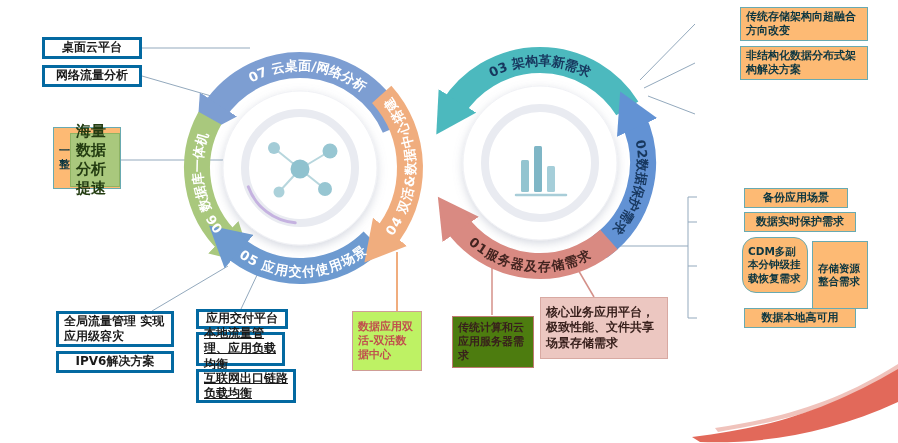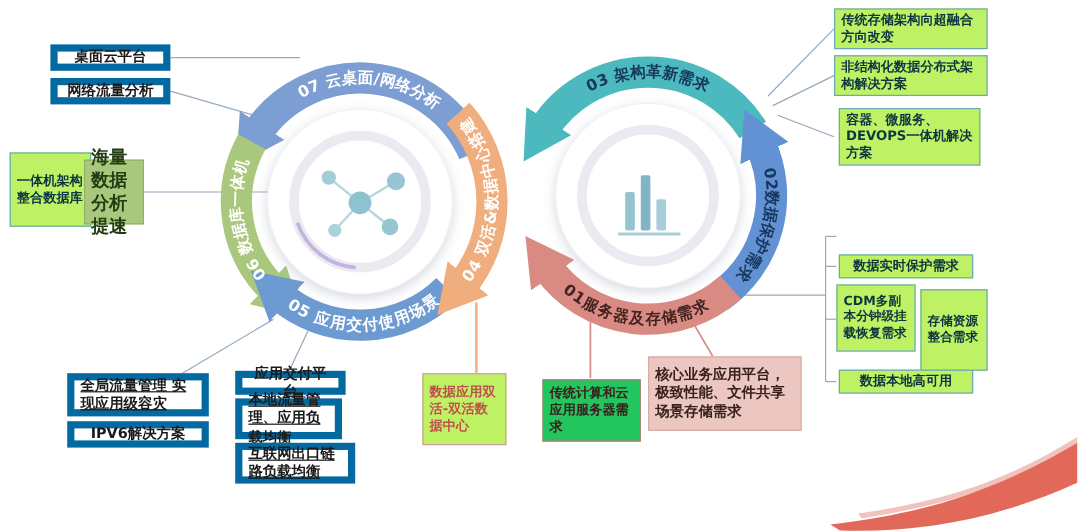--- a/index.html
+++ b/index.html
@@ -2,24 +2,24 @@
 <html><head>
 <meta charset="utf-8">
 <style>
   html,body{margin:0;padding:0;background:#fff;}
   .stage{position:relative;width:898px;height:443px;background:#fff;overflow:hidden;
          font-family:"DejaVu Sans","Liberation Sans",sans-serif;}
   .stage svg{position:absolute;left:0;top:0;}
   .box{position:absolute;box-sizing:border-box;font-weight:bold;display:flex;align-items:center;
        line-height:1.28;letter-spacing:0;}
   .center{justify-content:center;text-align:center;}
-  .white{background:#fff;border:6px solid #0369a1;color:#1a1a1a;font-size:12px;padding:2px 5px;}
-  .teal{background:#bef264;border:1px solid #68aab1;color:#0d3640;font-size:11px;padding:2px 5px;}
+  .white{background:#fff;border:3px solid #0369a1;color:#1a1a1a;font-size:12px;padding:2px 5px;}
+  .teal{background:#fdba74;border:1px solid #68aab1;color:#0d3640;font-size:11px;padding:2px 5px;margin-left:45px;}
   .green{background:#a9c87d;border:1px solid #8fb363;color:#233c11;font-size:15px;padding:2px 5px;}
-  .salmon{background:#22c55e;border:1px solid #c07a71;color:#38201c;font-size:11px;padding:2px 5px;}
+  .salmon{background:#4d7c0f;border:1px solid #c07a71;color:#38201c;font-size:11px;padding:2px 5px;}
   .salmon-light{background:#ecc7c1;border:1px solid #d8a9a2;color:#38201c;font-size:12px;padding:2px 5px;}
   .pink{background:#bef264;border:1px solid #cf9d96;color:#c0504d;font-size:11px;padding:2px 5px;}
   .ul{text-decoration:underline;}
   .small{font-size:10.5px;}
   .at{font-family:"DejaVu Sans","Liberation Sans",sans-serif;font-size:13px;font-weight:bold;letter-spacing:.5px;}
   .atw{fill:#ffffff;}
   .atn{fill:#17375e;}
   .atm{fill:#432420;}
 </style>
 </head>
@@ -144,31 +144,31 @@
     <path d="M 715 428 C 790 417 842 399 898 364 L 898 371 C 845 404 792 420 718 432 Z" fill="#f0c3bc"></path>
     <path d="M 692 437 C 770 428 828 410 898 369 L 898 402 C 828 434 764 444 700 442 Z" fill="#e2695a"></path>
   </g>
 </svg>
 
 <div class="box white center" style="left:42px;top:37px;width:100px;height:22px;">桌面云平台</div>
 <div class="box white center" style="left:42px;top:65px;width:100px;height:22px;">网络流量分析</div>
 <div class="box teal" style="left:8px;top:127px;width:68px;height:62px;">一体机架构整合数据库</div>
 <div class="box green" style="left:70px;top:133px;width:50px;height:54px;">海量数据分析提速</div>
 
-<div class="box white" style="left:56px;top:311px;width:118px;height:36px;text-decoration:underline;">全局流量管理 实现应用级容灾</div>
+<div class="box white" style="left:56px;top:311px;width:118px;height:36px;">全局流量管理 实现应用级容灾</div>
 <div class="box white center" style="left:56px;top:351px;width:118px;height:22px;">IPV6解决方案</div>
 <div class="box white center" style="left:196px;top:309px;width:92px;height:20px;">应用交付平台</div>
 <div class="box white ul" style="left:196px;top:332px;width:89px;height:34px;">本地流量管理、应用负载均衡</div>
 <div class="box white ul" style="left:196px;top:369px;width:100px;height:34px;">互联网出口链路负载均衡</div>
 
 <div class="box pink" style="left:352px;top:311px;width:70px;height:60px;">数据应用双活-双活数据中心</div>
 <div class="box salmon" style="left:452px;top:316px;width:82px;height:52px;">传统计算和云应用服务器需求</div>
 <div class="box salmon-light" style="left:540px;top:297px;width:128px;height:62px;">核心业务应用平台，极致性能、文件共享场景存储需求</div>
 
 <div class="box teal" style="left:695px;top:7px;width:128px;height:34px;">传统存储架构向超融合方向改变</div>
 <div class="box teal" style="left:695px;top:46px;width:128px;height:34px;">非结构化数据分布式架构解决方案</div>
-<div class="box teal" style="left:699px;top:90px;width:118px;height:48px;">容器、微服务、DEVOPS一体机解决方案</div>
+<div class="box teal center" style="left:699px;top:188px;width:104px;height:20px;">备份应用场景</div>
 <div class="box teal center" style="left:699px;top:212px;width:112px;height:20px;">数据实时保护需求</div>
-<div class="box teal small" style="left:697px;top:237px;width:66px;height:56px;">CDM多副本分钟级挂载恢复需求</div>
+<div class="box teal small" style="left:697px;top:237px;width:66px;height:56px;border-radius:14px;">CDM多副本分钟级挂载恢复需求</div>
 <div class="box teal small" style="left:767px;top:241px;width:56px;height:68px;">存储资源整合需求</div>
 <div class="box teal center" style="left:699px;top:308px;width:112px;height:20px;">数据本地高可用</div>
 
 </div>
 
 </body></html>

